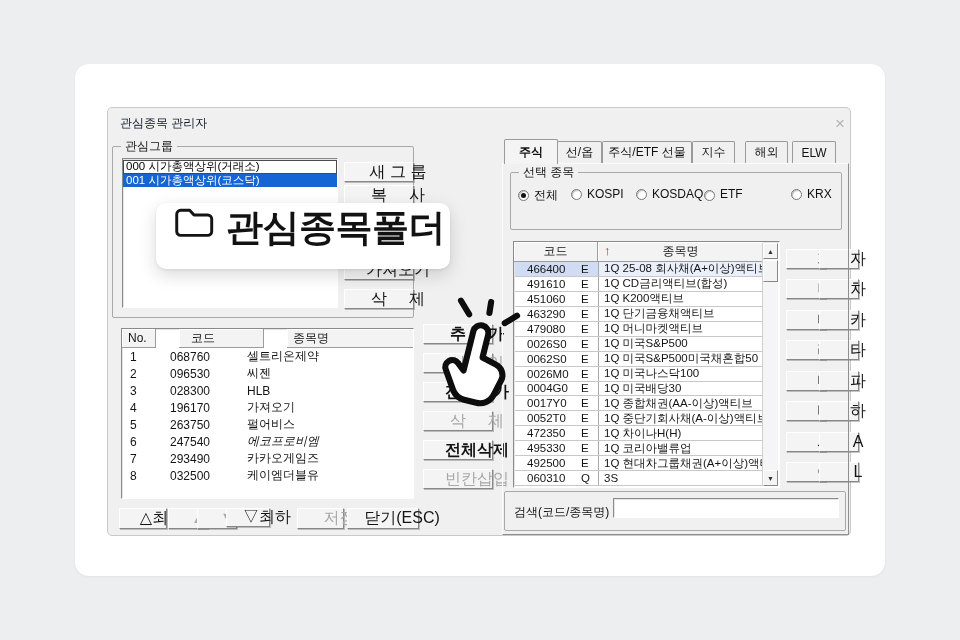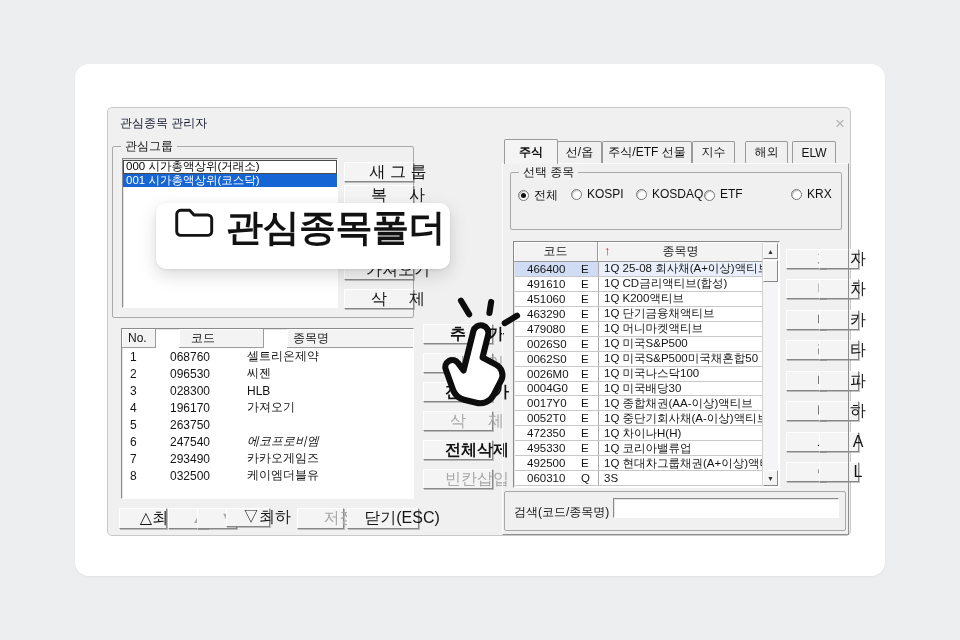--- a/index.html
+++ b/index.html
@@ -118,20 +118,21 @@
           <div class="wlc c2" style="width: 157px;">HLB</div>
         </div>
         <div class="wlr">
           <div class="wlc c0" style="width: 34px;">4</div>
           <div class="wlc c1" style="width: 85px;">196170</div>
           <div class="wlc c2" style="width: 157px;">가져오기</div>
         </div>
         <div class="wlr">
           <div class="wlc c0" style="width: 34px;">5</div>
           <div class="wlc c1" style="width: 85px;">263750</div>
+          <div class="wlc c2" style="width: 157px;">펄어비스</div>
         </div>
         <div class="wlr">
           <div class="wlc c0" style="width: 34px;">6</div>
           <div class="wlc c1" style="width: 85px;">247540</div>
           <div class="wlc c2" style="width: 157px; font-style: italic;">에코프로비엠</div>
         </div>
         <div class="wlr">
           <div class="wlc c0" style="width: 34px;">7</div>
           <div class="wlc c1" style="width: 85px;">293490</div>
           <div class="wlc c2" style="width: 157px;">카카오게임즈</div>

